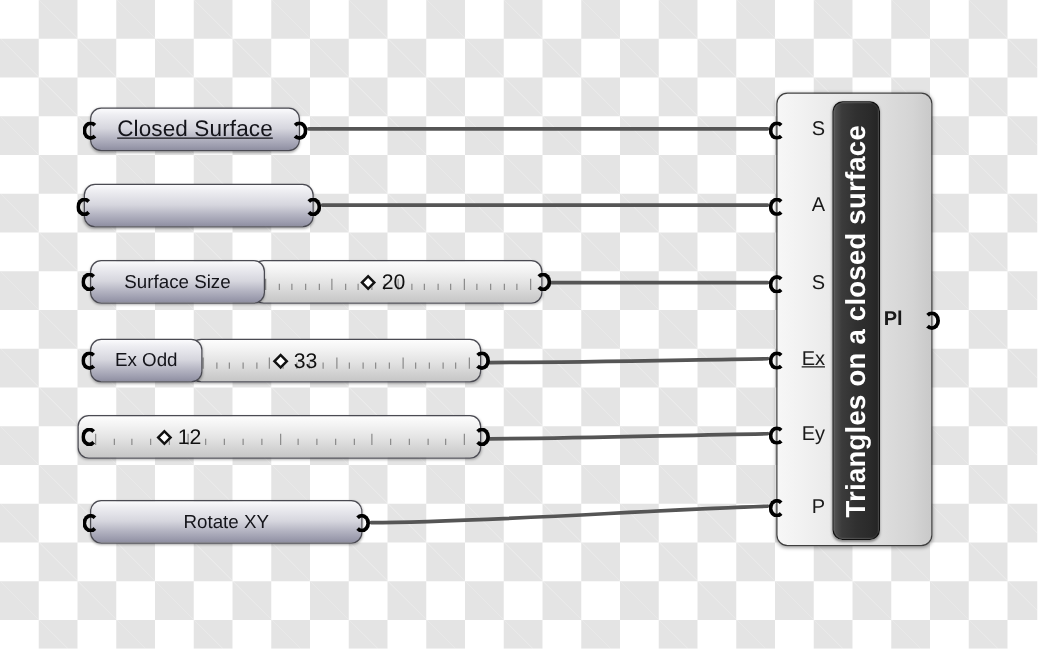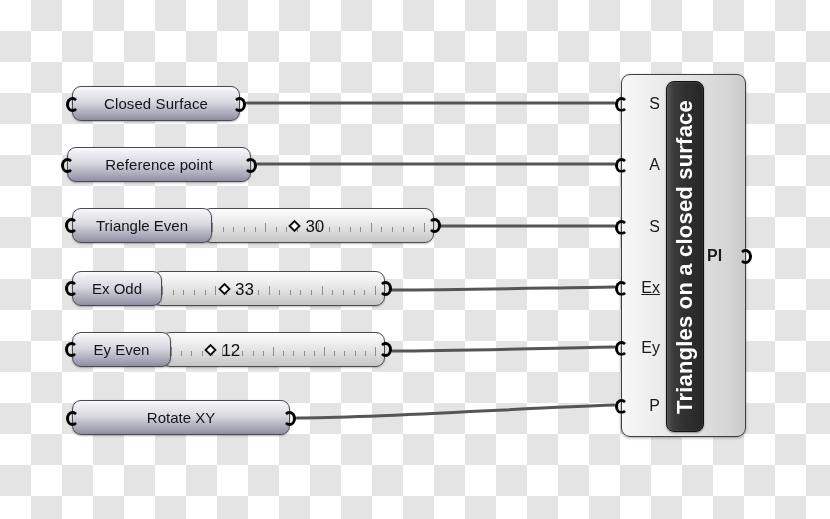--- a/index.html
+++ b/index.html
@@ -53,25 +53,26 @@
     box-shadow: 0 1px 2px rgba(0,0,0,0.30);
     overflow: visible;
   }
 
   
   .param-node {
     justify-content: center;
     align-items: center;
   }
   .param-label {
-    font-size: 15px;
+    font-size: 18px;
     color: #14141a;
     white-space: nowrap;
     padding: 0 13px;
     letter-spacing: 0.1px;
+    text-decoration: underline;
   }
 
   
   .slider-node {
     border: none;
     background: none;
     box-shadow: none;
     padding: 0;
   }
   .slider-label {
@@ -291,26 +292,25 @@
       <path d="M 297,418 C 380,418 520,408 614,405" fill="none" stroke="#555555" stroke-width="3" stroke-linecap="round"></path>
     </svg>
 
   <div id="nodes-layer">
       <div class="node param-node" style="left: 72px; top: 86px; width: 168px; height: 35px;">
         <span class="param-label">Closed Surface</span>
         <div class="port port-in" style="top: 10px;"></div>
         <div class="port port-out" style="top: 10px;"></div>
       </div>
       <div class="node param-node" style="left: 67px; top: 147px; width: 184px; height: 35px;">
-        <span class="param-label">Reference point</span>
         <div class="port port-in" style="top: 10px;"></div>
         <div class="port port-out" style="top: 10px;"></div>
       </div>
       <div class="node slider-node" style="left: 72px; top: 208px; width: 362px; height: 35px;">
-        <div class="slider-label" style="width: 140px;">Triangle Even</div>
+        <div class="slider-label" style="width: 140px;">Surface Size</div>
         <div class="slider-track">
           <div class="ticks">
             <div class="tick major" style="left: 4%;"></div>
             <div class="tick minor" style="left: 8.6%;"></div>
             <div class="tick minor" style="left: 13.2%;"></div>
             <div class="tick minor" style="left: 17.8%;"></div>
             <div class="tick minor" style="left: 22.4%;"></div>
             <div class="tick major" style="left: 27%;"></div>
             <div class="tick minor" style="left: 31.6%;"></div>
             <div class="tick minor" style="left: 36.2%;"></div>
@@ -323,21 +323,21 @@
             <div class="tick minor" style="left: 68.4%;"></div>
             <div class="tick major" style="left: 73%;"></div>
             <div class="tick minor" style="left: 77.6%;"></div>
             <div class="tick minor" style="left: 82.2%;"></div>
             <div class="tick minor" style="left: 86.8%;"></div>
             <div class="tick minor" style="left: 91.4%;"></div>
             <div class="tick major" style="left: 96%;"></div>
           </div>
           <div class="slider-value" style="left: 38%;">
             <div class="diamond"></div>
-            <span class="slider-num">30</span>
+            <span class="slider-num">20</span>
           </div>
         </div>
         <div class="port port-in" style="top: 10px;"></div>
         <div class="port port-out" style="top: 10px;"></div>
       </div>
       <div class="node slider-node" style="left: 72px; top: 271px; width: 313px; height: 35px;">
         <div class="slider-label" style="width: 90px;">Ex Odd</div>
         <div class="slider-track">
           <div class="ticks">
             <div class="tick major" style="left: 4%;"></div>
@@ -364,21 +364,20 @@
           </div>
           <div class="slider-value" style="left: 29%;">
             <div class="diamond"></div>
             <span class="slider-num">33</span>
           </div>
         </div>
         <div class="port port-in" style="top: 10px;"></div>
         <div class="port port-out" style="top: 10px;"></div>
       </div>
       <div class="node slider-node" style="left: 72px; top: 332px; width: 313px; height: 35px;">
-        <div class="slider-label" style="width: 99px;">Ey Even</div>
         <div class="slider-track">
           <div class="ticks">
             <div class="tick major" style="left: 4%;"></div>
             <div class="tick minor" style="left: 8.6%;"></div>
             <div class="tick minor" style="left: 13.2%;"></div>
             <div class="tick minor" style="left: 17.8%;"></div>
             <div class="tick minor" style="left: 22.4%;"></div>
             <div class="tick major" style="left: 27%;"></div>
             <div class="tick minor" style="left: 31.6%;"></div>
             <div class="tick minor" style="left: 36.2%;"></div>

